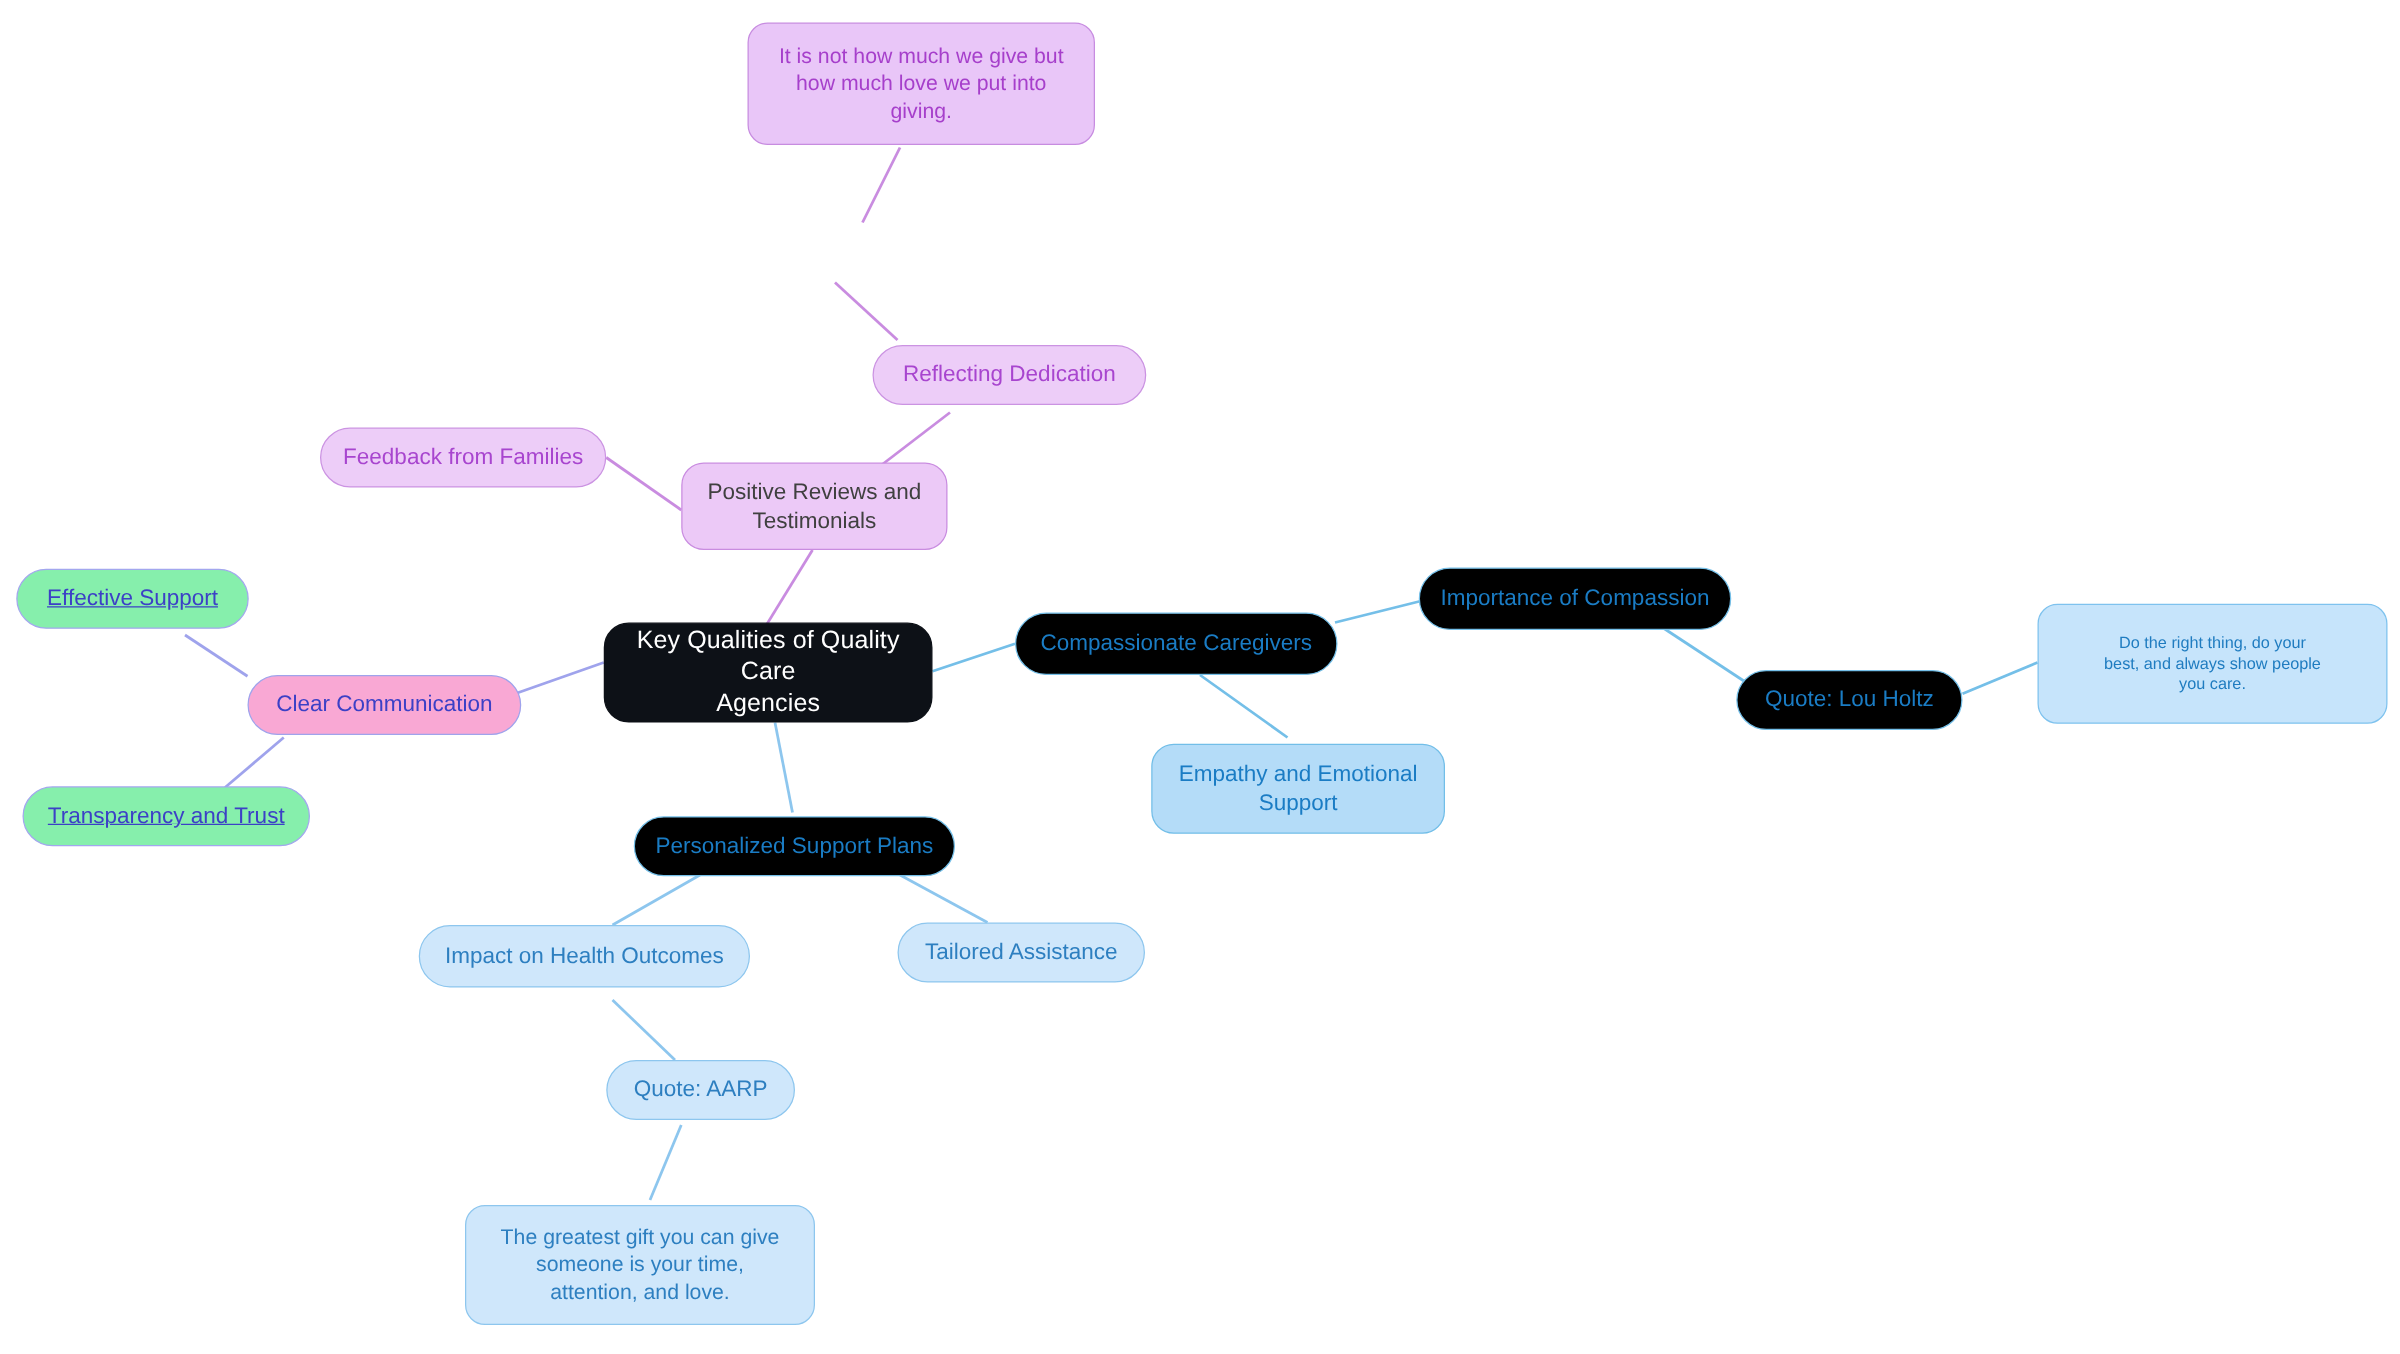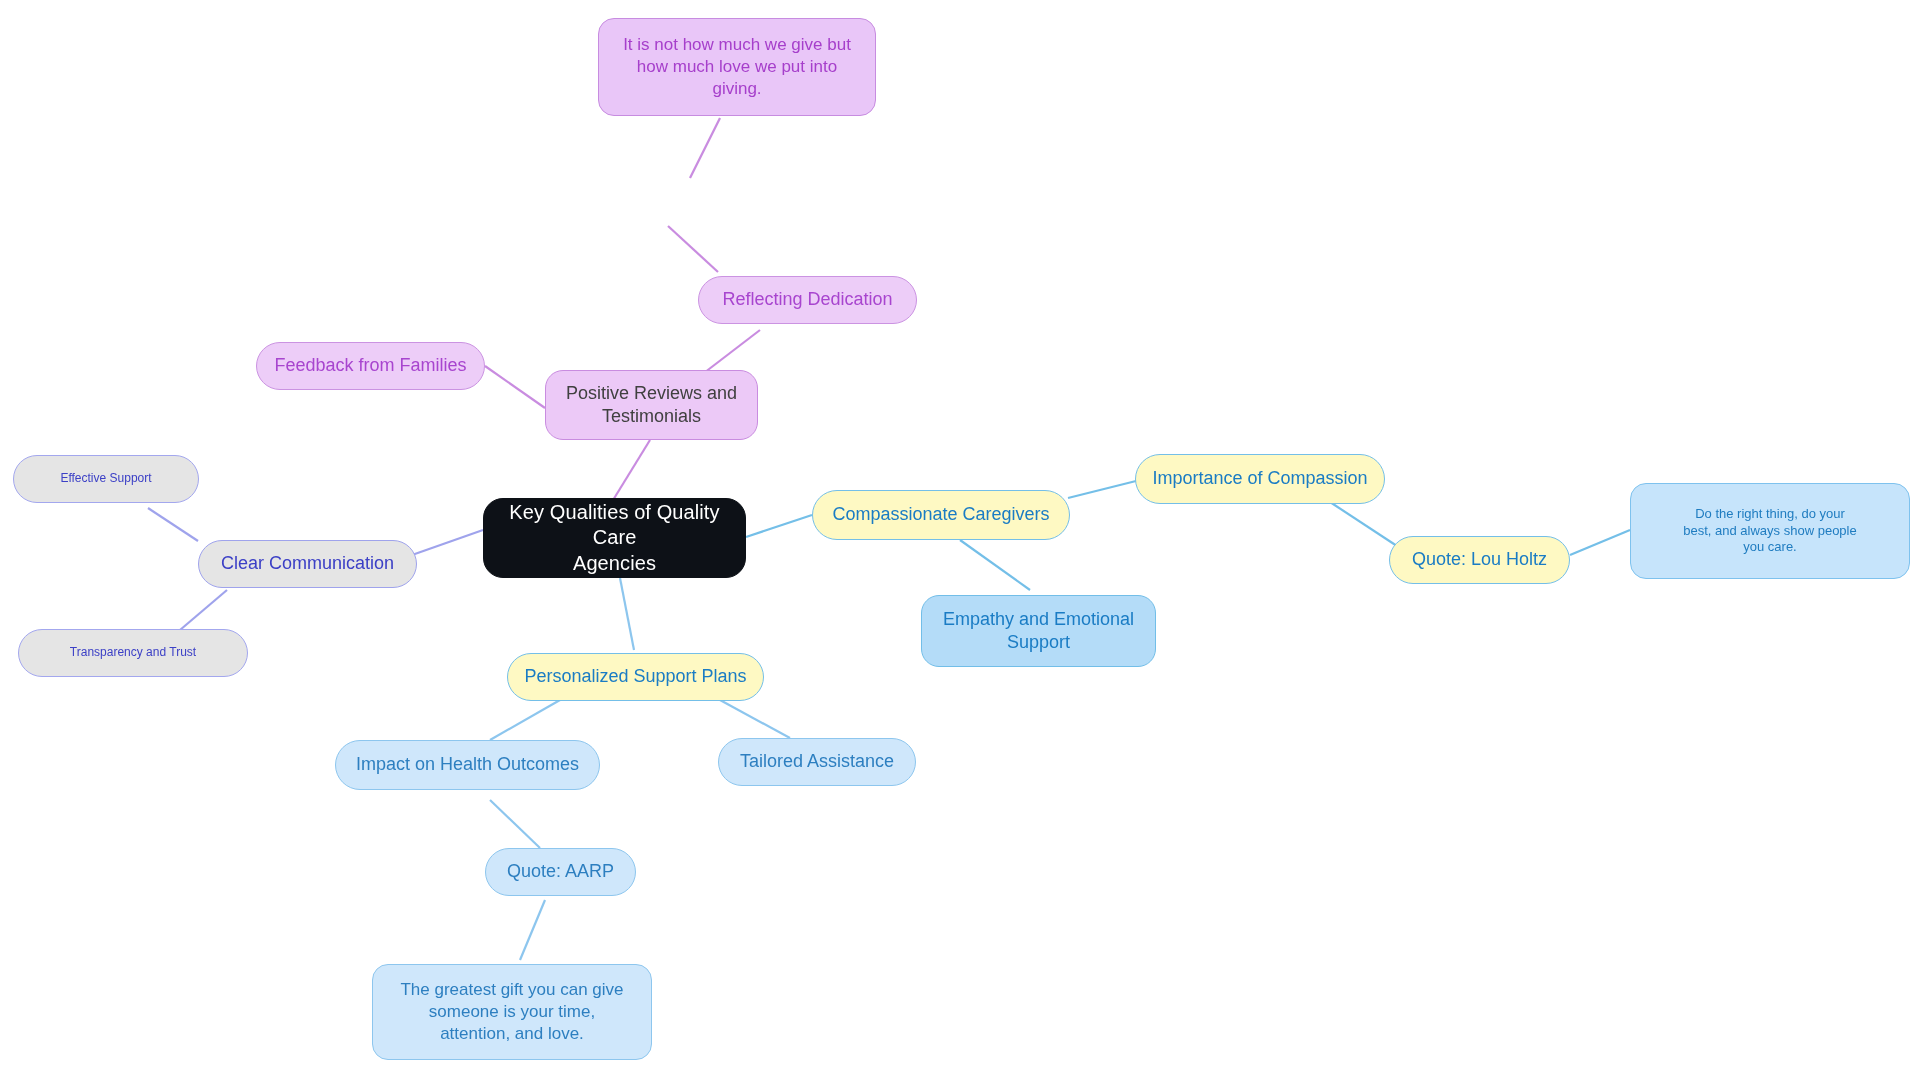--- a/index.html
+++ b/index.html
@@ -64,35 +64,36 @@
     font-size: 18px;
   }
   .node.purple-quote {
     background: #e9c6f8;
     border-color: #c78ce0;
     color: #a63fcb;
     border-radius: 16px;
     font-size: 17px;
   }
   .node.indigo-branch {
-    background: #e5e5e5;
+    background: #f9a8d4;
     border-color: #9fa3ec;
     color: #3c40c6;
     border-radius: 999px;
     font-size: 18px;
   }
   .node.indigo-leaf {
-    background: #e5e5e5;
+    background: #86efac;
     border-color: #a3a7ee;
     color: #3c40c6;
     border-radius: 999px;
-    font-size: 12px;
+    font-size: 18px;
+    text-decoration: underline;
   }
   .node.blue-branch {
-    background: #fef9c3;
+    background: #000000;
     border-color: #74bfe8;
     color: #1a7cc4;
     border-radius: 999px;
     font-size: 18px;
   }
   .node.blue-mid {
     background: #b4dcf8;
     border-color: #72bee8;
     color: #1a7cc4;
     border-radius: 18px;

